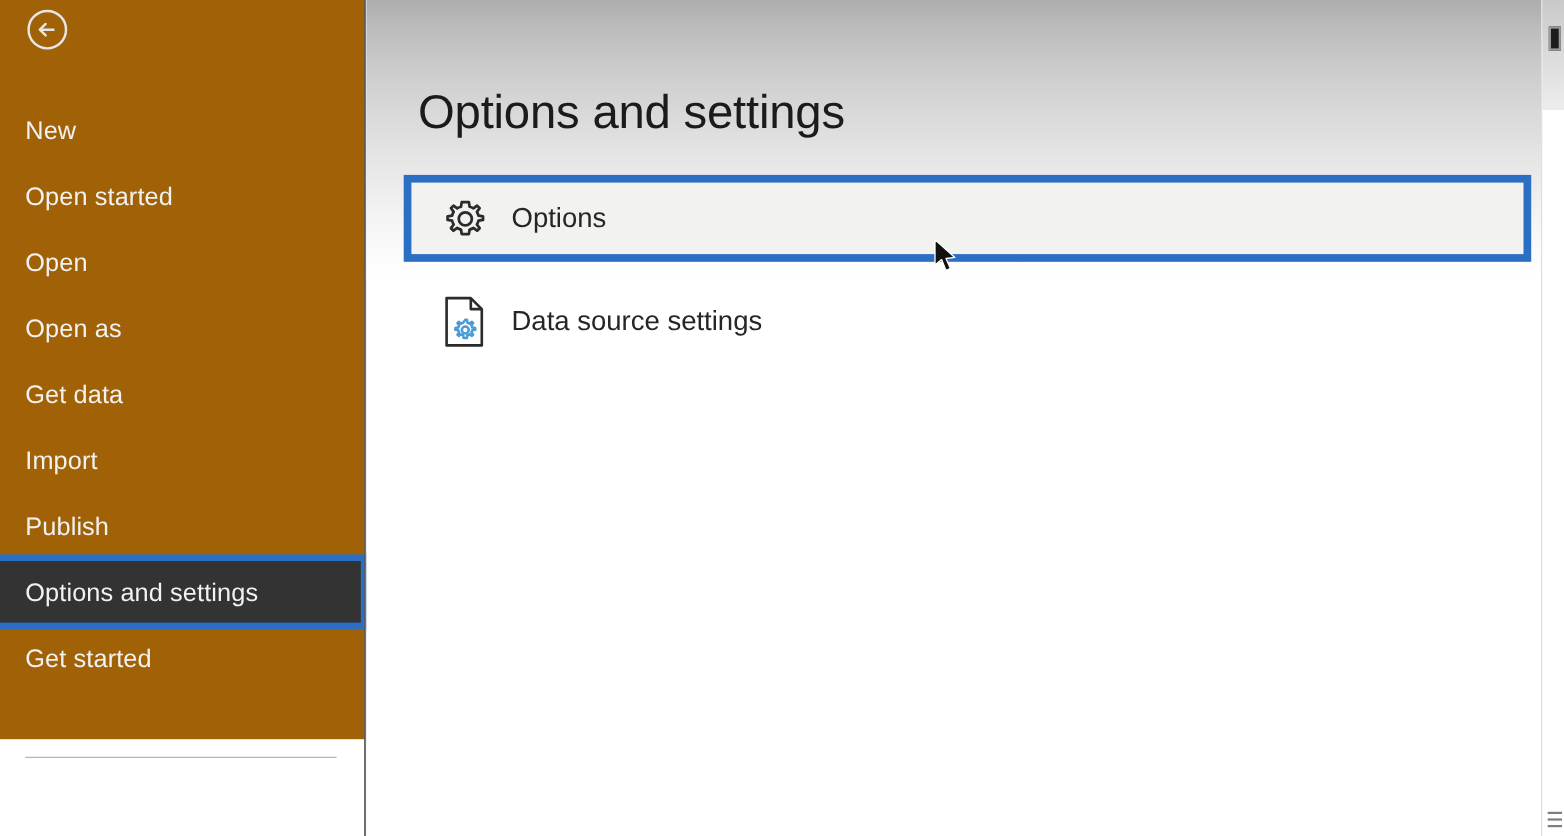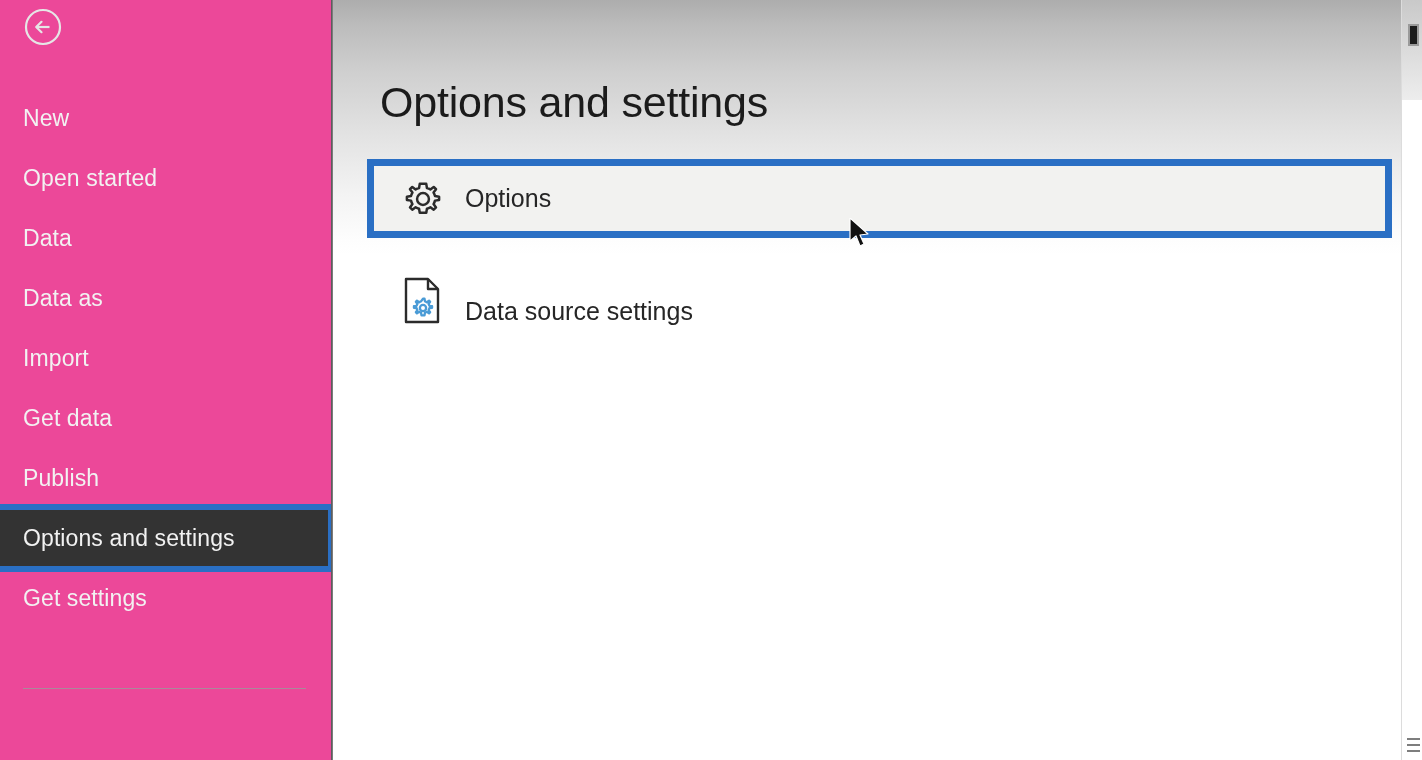--- a/index.html
+++ b/index.html
@@ -18,22 +18,22 @@
   #app {
     position: absolute;
     inset: 0;
     display: flex;
   }
 
   
   .sidebar {
     position: relative;
     width: 333px;
-    height: 760px;
-    background: #ec4899;
+    height: 672px;
+    background: #a16207;
     flex: 0 0 333px;
     box-sizing: border-box;
   }
   .sidebar-edge {
     position: absolute;
     top: 0;
     right: 0;
     width: 2px;
     height: 760px;
     background: linear-gradient(to right, #4e4e4e, #8a8a8a);
@@ -161,21 +161,21 @@
     align-items: center;
     justify-content: center;
     margin-left: 22px;
   }
   .option-label {
     font-size: 25px;
     color: #262626;
     margin-left: 14px;
     white-space: nowrap;
   }
-  .option-row.second { margin-top: 27px; align-items: flex-end; }
+  .option-row.second { margin-top: 27px; }
 
   
   .right-strip {
     position: absolute;
     top: 0;
     right: 0;
     width: 21px;
     height: 760px;
     background: #ffffff;
     border-left: 1px solid #dcdcdc;
@@ -236,39 +236,39 @@
     </div>
 
     <div class="menu">
       <div class="menu-item">
         <span>New</span>
       </div>
       <div class="menu-item">
         <span>Open started</span>
       </div>
       <div class="menu-item">
-        <span>Data</span>
-      </div>
-      <div class="menu-item">
-        <span>Data as</span>
+        <span>Open</span>
+      </div>
+      <div class="menu-item">
+        <span>Open as</span>
+      </div>
+      <div class="menu-item">
+        <span>Get data</span>
       </div>
       <div class="menu-item">
         <span>Import</span>
-      </div>
-      <div class="menu-item">
-        <span>Get data</span>
       </div>
       <div class="menu-item">
         <span>Publish</span>
       </div>
       <div class="menu-item selected">
         <span>Options and settings</span>
       </div>
       <div class="menu-item">
-        <span>Get settings</span>
+        <span>Get started</span>
       </div>
       <div class="menu-divider" style="top:600px;"></div>
     </div>
 
     <div class="sidebar-edge"></div>
   </div>
 
   <div class="main">
     <div class="main-gradient"></div>
 

